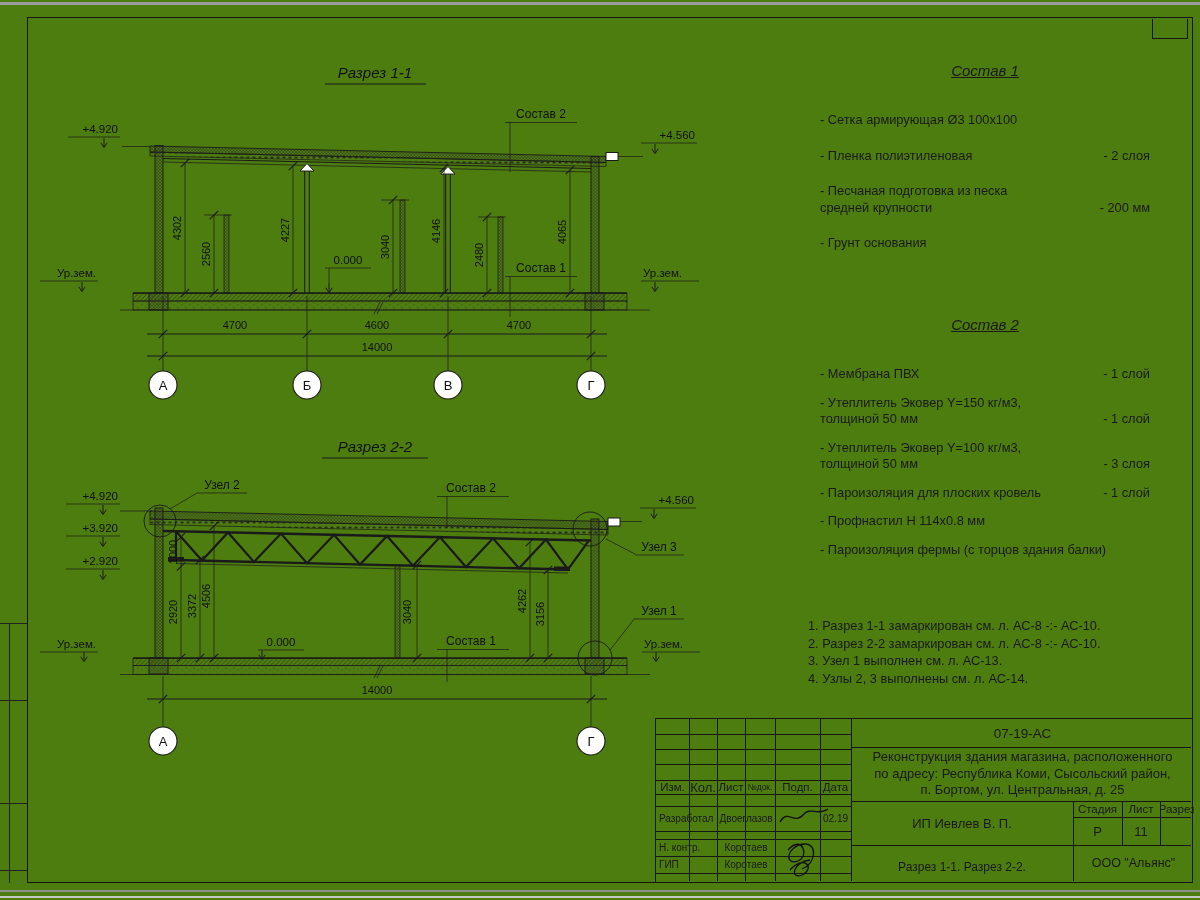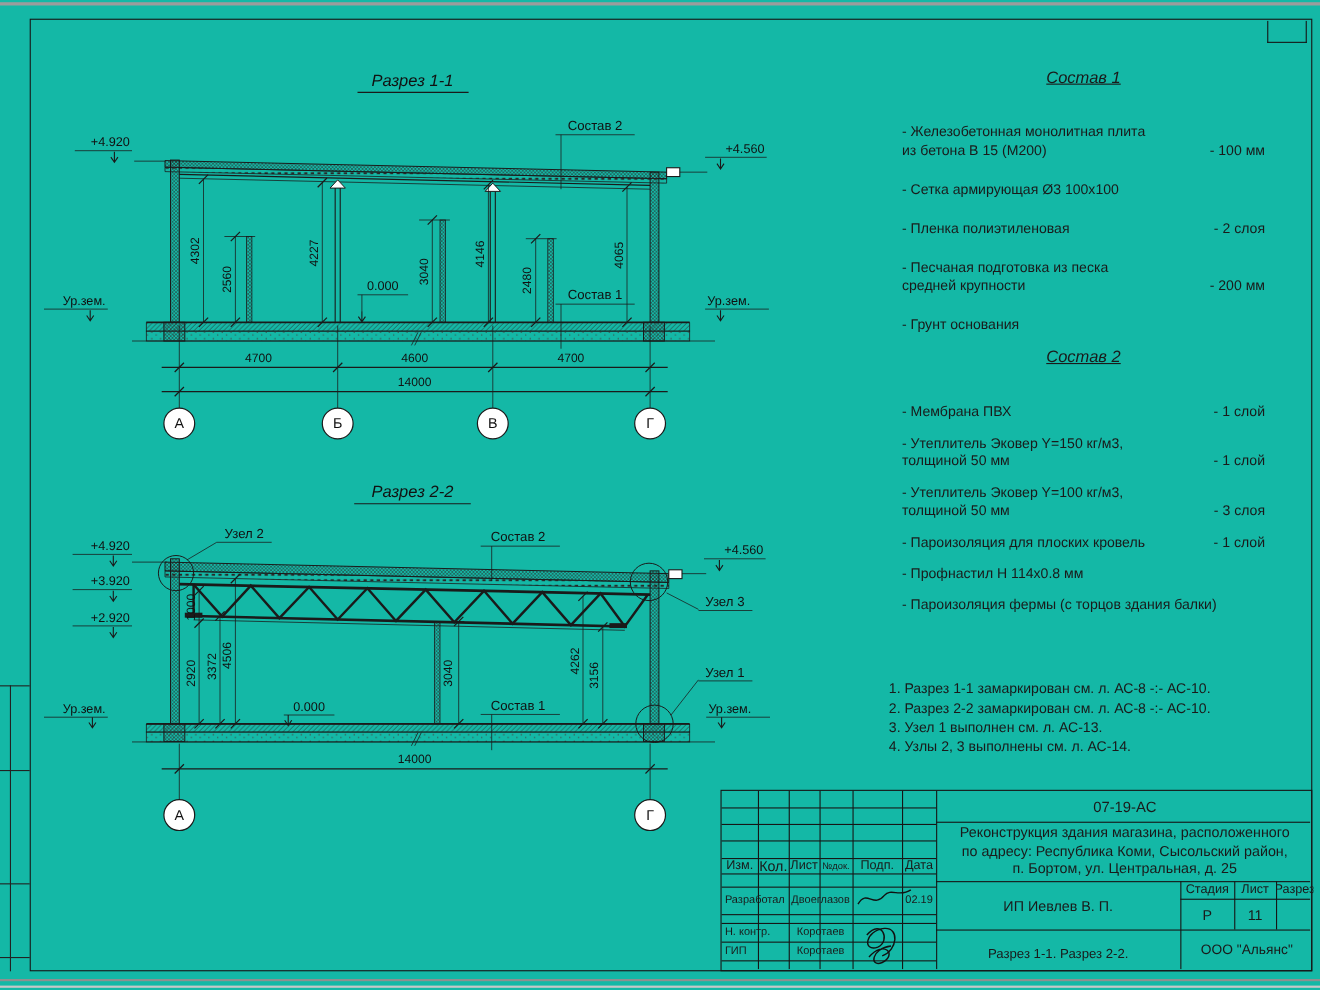--- a/index.html
+++ b/index.html
@@ -1,16 +1,16 @@
 <!DOCTYPE html>
 <html><head>
 <meta charset="utf-8">
 <style>
   html,body{margin:0;padding:0;background:#e8e8e8;}
-  .sheet{position:relative;width:1200px;height:900px;background:#14b8a6;overflow:hidden;
+  .sheet{position:relative;width:1200px;height:900px;background:#4d7c0f;overflow:hidden;
          font-family:"Liberation Sans",sans-serif;color:#1a1a1a;}
   .abs{position:absolute;}
   .frame{border:1.6px solid #161616;box-sizing:border-box;}
   .hline{background:#222;height:1px;}
   .vline{background:#222;width:1px;}
   svg text{fill:#111;font-family:"Liberation Sans",sans-serif;}
   svg .ln{stroke:#1a1a1a;stroke-width:1;fill:none;}
   svg .thin{stroke:#1a1a1a;stroke-width:0.7;fill:none;}
   svg .thk{stroke:#1a1a1a;stroke-width:2.5;fill:none;}
   svg .dim{font-size:11px;}
@@ -359,25 +359,20 @@
     <circle cx="591" cy="741" r="14" fill="#fff" stroke="#1a1a1a" stroke-width="1.1"></circle>
     <text x="163" y="745.5" text-anchor="middle">А</text>
     <text x="591" y="745.5" text-anchor="middle">Г</text>
   </g>
 </g>
 </svg>
 
 <div class="panel s1" style="left:820px;top:62px;width:330px;">
   <div class="panel-title">Состав 1</div>
   <div class="mat-row">
-    <div class="mat-name">- Железобетонная  монолитная плита
-из бетона В 15 (М200)</div>
-    <div class="mat-qty">- 100 мм</div>
-  </div>
-  <div class="mat-row">
     <div class="mat-name">- Сетка армирующая Ø3 100х100</div>
     <div class="mat-qty"></div>
   </div>
   <div class="mat-row">
     <div class="mat-name">- Пленка полиэтиленовая</div>
     <div class="mat-qty">- 2 слоя</div>
   </div>
   <div class="mat-row">
     <div class="mat-name">- Песчаная подготовка из песка
 средней крупности</div>

